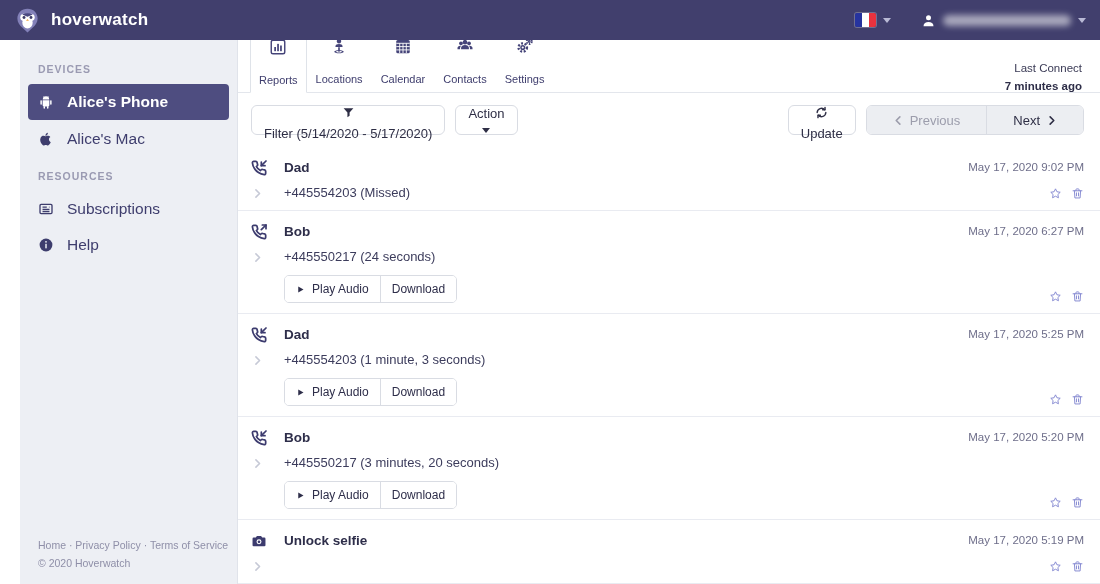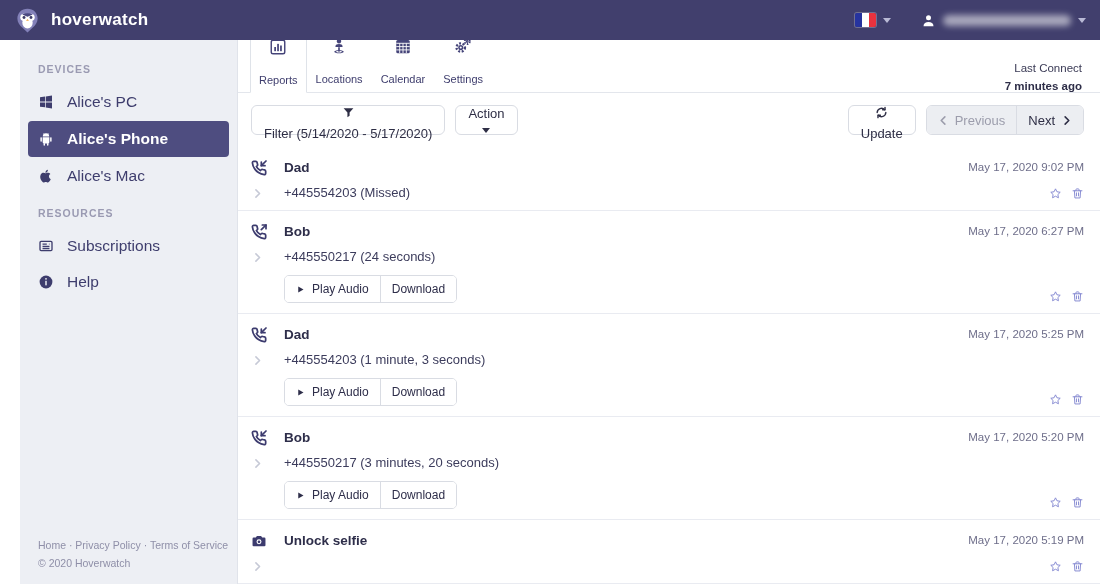--- a/index.html
+++ b/index.html
@@ -45,21 +45,21 @@
   .last-connect{position:absolute;right:18px;top:20px;text-align:right;font-size:11.5px;color:#3a3a55;line-height:1.55;}
   .last-connect .value{font-weight:bold;color:#2e2e48;}
 
   
   .toolbar{display:flex;align-items:center;gap:10px;padding:12px 16px 12px 13px;}
   .btn{height:30px;display:inline-flex;align-items:center;gap:7px;padding:0 12px;background:#fff;border:1px solid #d9dce3;border-radius:6px;font-size:13px;color:#2e2e45;font-family:inherit;cursor:pointer;flex-direction:column;}
   .btn .icon svg{width:13px;height:13px;color:#2e2e45;}
   .btn .caret{border-top-color:#2e2e45;}
   .spacer{flex:1;}
   .pager{display:flex;border:1px solid #d9dce3;border-radius:6px;overflow:hidden;}
-  .pager-btn{height:28px;display:flex;align-items:center;gap:6px;padding:0 11px;background:#eceef2;font-size:13px;border:none;font-family:inherit;cursor:pointer;}
+  .pager-btn{height:28px;display:flex;align-items:center;gap:6px;padding:0 26px;background:#eceef2;font-size:13px;border:none;font-family:inherit;cursor:pointer;}
   .pager-btn .icon svg{width:11px;height:11px;}
   .pager-btn.prev{color:#9c9dac;}
   .pager-btn.next{color:#2e2e45;border-left:1px solid #d9dce3;}
 
   
   .record{display:flex;padding:12px 16px 10px 13px;border-bottom:1px solid #e9ebf1;}
   .rec-left{width:33px;display:flex;flex-direction:column;align-items:flex-start;gap:12px;padding-top:1px;flex-shrink:0;}
   .rec-type svg{width:16px;height:16px;color:#3c3b6e;}
   .rec-expand{cursor:pointer;padding-left:1px;}
   .rec-expand svg{width:11px;height:11px;color:#c6c9d6;}
@@ -114,30 +114,20 @@
     </div>
   </div>
 </header>
 
 <div class="shell">
 
   <aside class="sidebar">
     <div id="sidebar-sections">
         <div>
           <div class="side-label">DEVICES</div>
-          <div class="side-item">
-      <span class="icon">
-              <svg viewBox="0 0 24 24">
-                <g fill="currentColor">
-                  <path d="M3 4.8l7.6-1v7.4H3zM11.7 3.6L21 2.3v8.9h-9.3zM3 12.6h7.6V20L3 19zM11.7 12.6H21v9.1l-9.3-1.3z"></path>
-                </g>
-              </svg>
-            </span>
-            <span>Alice's PC</span>
-          </div>
           <div class="side-item active">
       <span class="icon">
               <svg viewBox="0 0 24 24">
                 <g fill="currentColor">
                   <path d="M7 9.2h10V17a1.6 1.6 0 0 1-1.6 1.6H8.6A1.6 1.6 0 0 1 7 17z"></path>
                   <path d="M7.2 8.2a4.8 4.8 0 0 1 9.6 0z"></path>
                   <rect x="3.6" y="9.2" width="2.2" height="7" rx="1.1"></rect>
                   <rect x="18.2" y="9.2" width="2.2" height="7" rx="1.1"></rect>
                   <rect x="8.3" y="18" width="2.2" height="4.2" rx="1.1"></rect>
                   <rect x="13.5" y="18" width="2.2" height="4.2" rx="1.1"></rect>
@@ -219,20 +209,35 @@
           <div class="tab">
      <span class="icon">
               <svg viewBox="0 0 24 24">
                 <path d="M5 4h14a2 2 0 0 1 2 2v13.6a2 2 0 0 1-2 2H5a2 2 0 0 1-2-2V6a2 2 0 0 1 2-2z" fill="currentColor"></path>
                 <rect x="6.6" y="1.6" width="2.1" height="4.4" rx="1" fill="currentColor"></rect>
                 <rect x="15.3" y="1.6" width="2.1" height="4.4" rx="1" fill="currentColor"></rect>
                 <path stroke="#ffffff" stroke-width="1.2" d="M3 8.4h18M7.6 8.4v13M12 8.4v13M16.4 8.4v13M3 12.8h18M3 17.2h18"></path>
               </svg>
             </span>
             <span>Calendar</span>
+          </div>
+          <div class="tab">
+     <span class="icon">
+              <svg viewBox="0 0 24 24">
+                <g fill="currentColor">
+                  <circle cx="6.6" cy="8.4" r="2.5"></circle>
+                  <circle cx="17.4" cy="8.4" r="2.5"></circle>
+                  <circle cx="12" cy="7" r="3.1"></circle>
+                  <path d="M12 10.6c-2.9 0-5.2 1.6-5.2 3.6v2.2h10.4v-2.2c0-2-2.3-3.6-5.2-3.6z"></path>
+                  <path d="M5.5 11.5c-2 .3-3.5 1.4-3.5 2.9v2h3.4v-1.6c0-1.2.6-2.3 1.6-3.1z"></path>
+                  <path d="M18.5 11.5c2 .3 3.5 1.4 3.5 2.9v2h-3.4v-1.6c0-1.2-.6-2.3-1.6-3.1z"></path>
+                </g>
+              </svg>
+            </span>
+            <span>Contacts</span>
           </div>
           <div class="tab">
      <span class="icon">
               <svg viewBox="0 0 24 24">
                 <g fill="none" stroke="currentColor">
                   <circle cx="9" cy="14" r="5.6" stroke-width="3.1" stroke-dasharray="2.6 2.1"></circle>
                   <circle cx="9" cy="14" r="2.4" stroke-width="2"></circle>
                   <circle cx="17.6" cy="6" r="3.4" stroke-width="2.6" stroke-dasharray="2 1.7"></circle>
                   <circle cx="17.6" cy="6" r="1.1" stroke-width="1.6"></circle>
                 </g>

